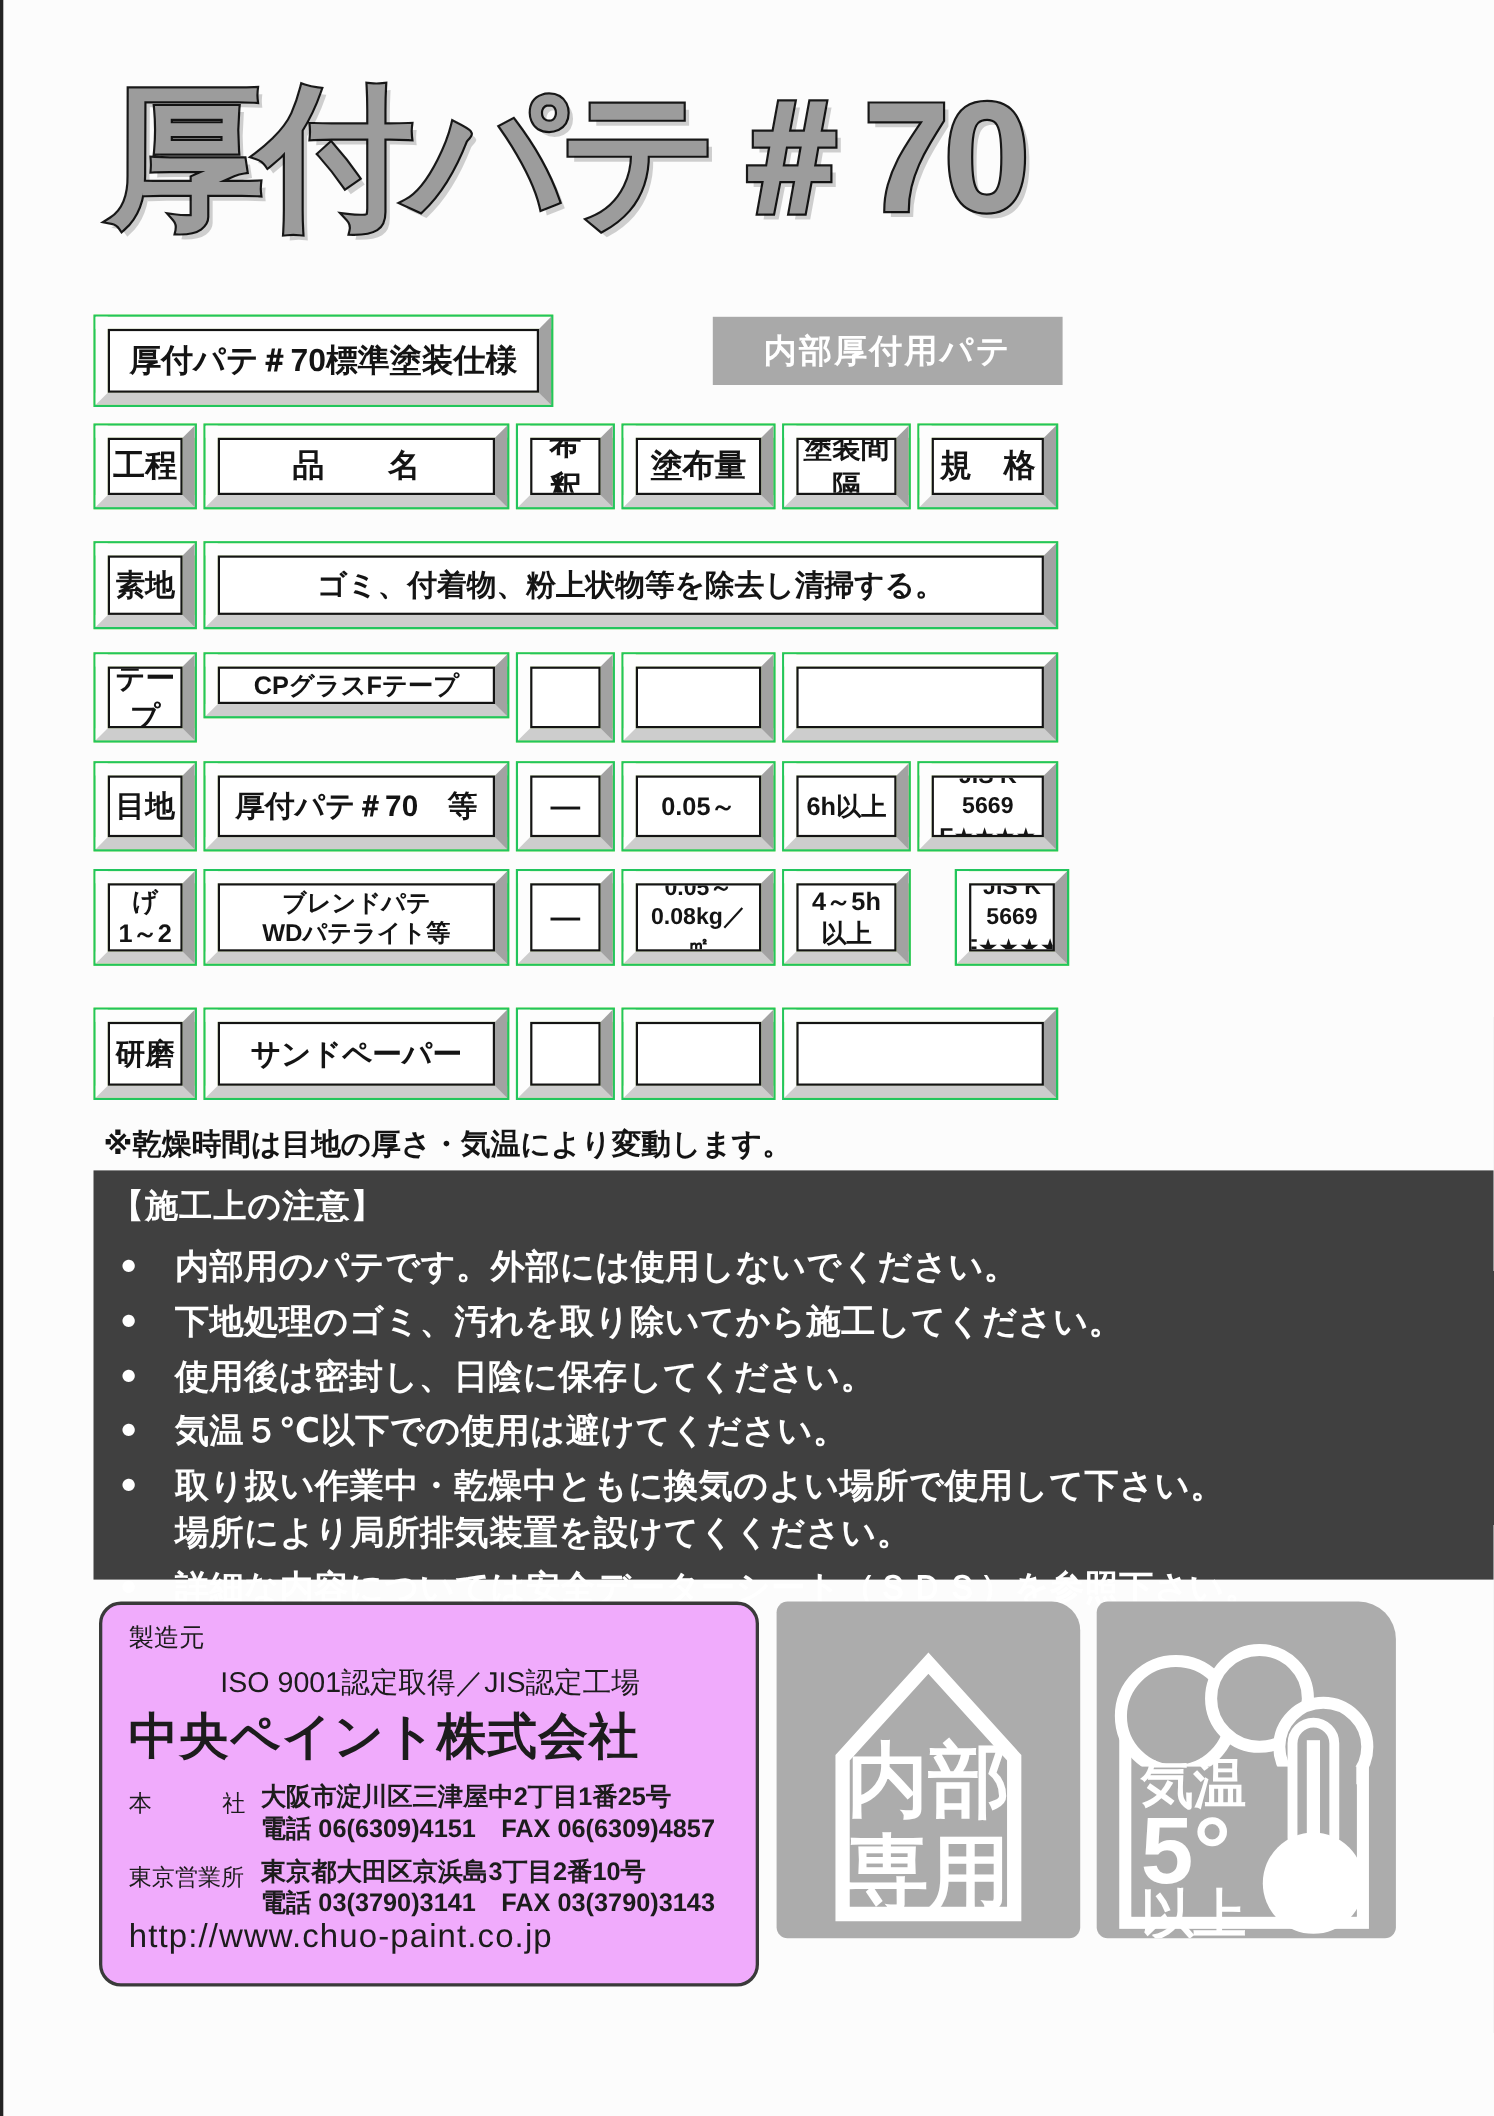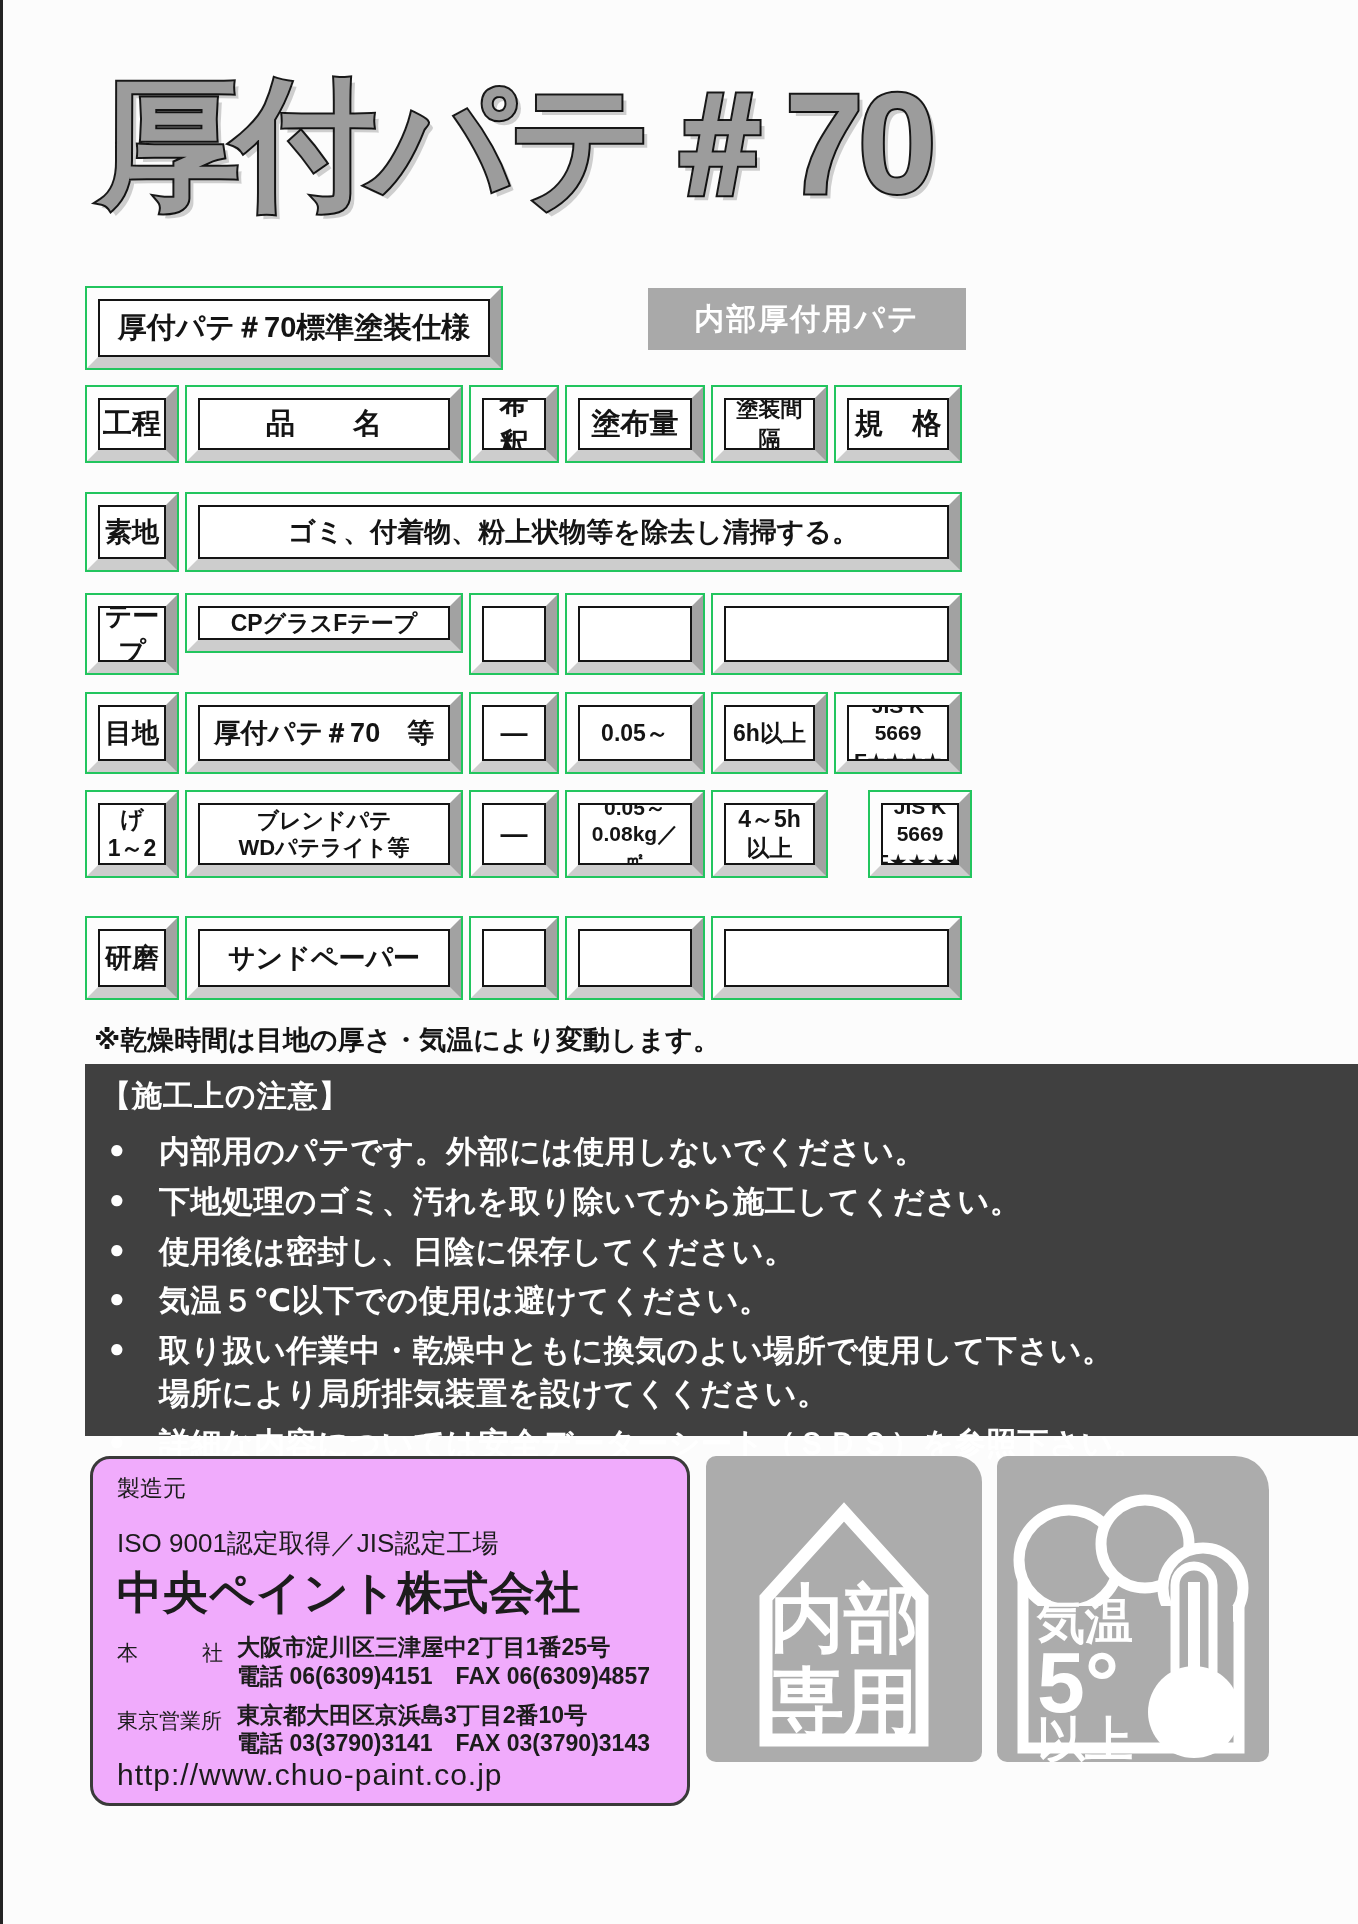--- a/index.html
+++ b/index.html
@@ -61,21 +61,21 @@
   .caution .bullet { width:58px; flex:0 0 58px; font-size:26px; line-height:1.45; text-align:left; padding-left:8px; }
   .caution .ctext { font-size:31px; font-weight:bold; line-height:1.38; letter-spacing:0.5px; }
 
   
   .maker {
     position:absolute; left:90px; top:1456px; width:600px; height:350px;
     background:#f0abfc; border:3px solid #3a3a3a; border-radius:20px;
     padding:14px 22px 10px 24px; color:#1c1c1c;
   }
   .maker-label { font-size:23px; }
-  .maker-cert  { font-size:26px; margin-top:22px; }
+  .maker-cert  { font-size:26px; margin-top:8px;text-align:center; }
   .maker-company { font-size:45px; font-weight:bold; letter-spacing:1px; margin-top:2px; }
   .office-row { display:flex; margin-top:10px; }
   .office-label { flex:0 0 120px; font-size:21px; padding-top:6px; }
   .office-label.spread { display:flex; justify-content:space-between; padding-right:14px; }
   .office-text { font-size:23px; font-weight:bold; line-height:1.25; }
   .maker-url { font-size:30px; letter-spacing:1px; margin-top:0px; }
 
   
   .badge {
     position:absolute; top:1456px; height:306px; background:#acacac;
@@ -122,21 +122,21 @@
   </div>
   <div class="bvl" style="left:565px; top:385px; width:140px; height:78px;">
     <div class="frame"></div>
       <div class="inner">
         <span class="t-hdr">塗布量</span>
       </div>
   </div>
   <div class="bvl" style="left:711px; top:385px; width:117px; height:78px;">
     <div class="frame"></div>
       <div class="inner">
-        <span class="t-hdr" style="font-size:22px;">塗装間隔</span>
+        <span class="t-hdr" style="font-size:26px;">塗装間隔</span>
       </div>
   </div>
   <div class="bvl" style="left:834px; top:385px; width:128px; height:78px;">
     <div class="frame"></div>
       <div class="inner">
         <span class="t-hdr">規　格</span>
       </div>
   </div>
 
   <div class="bvl" style="left:85px; top:492px; width:94px; height:80px;">

